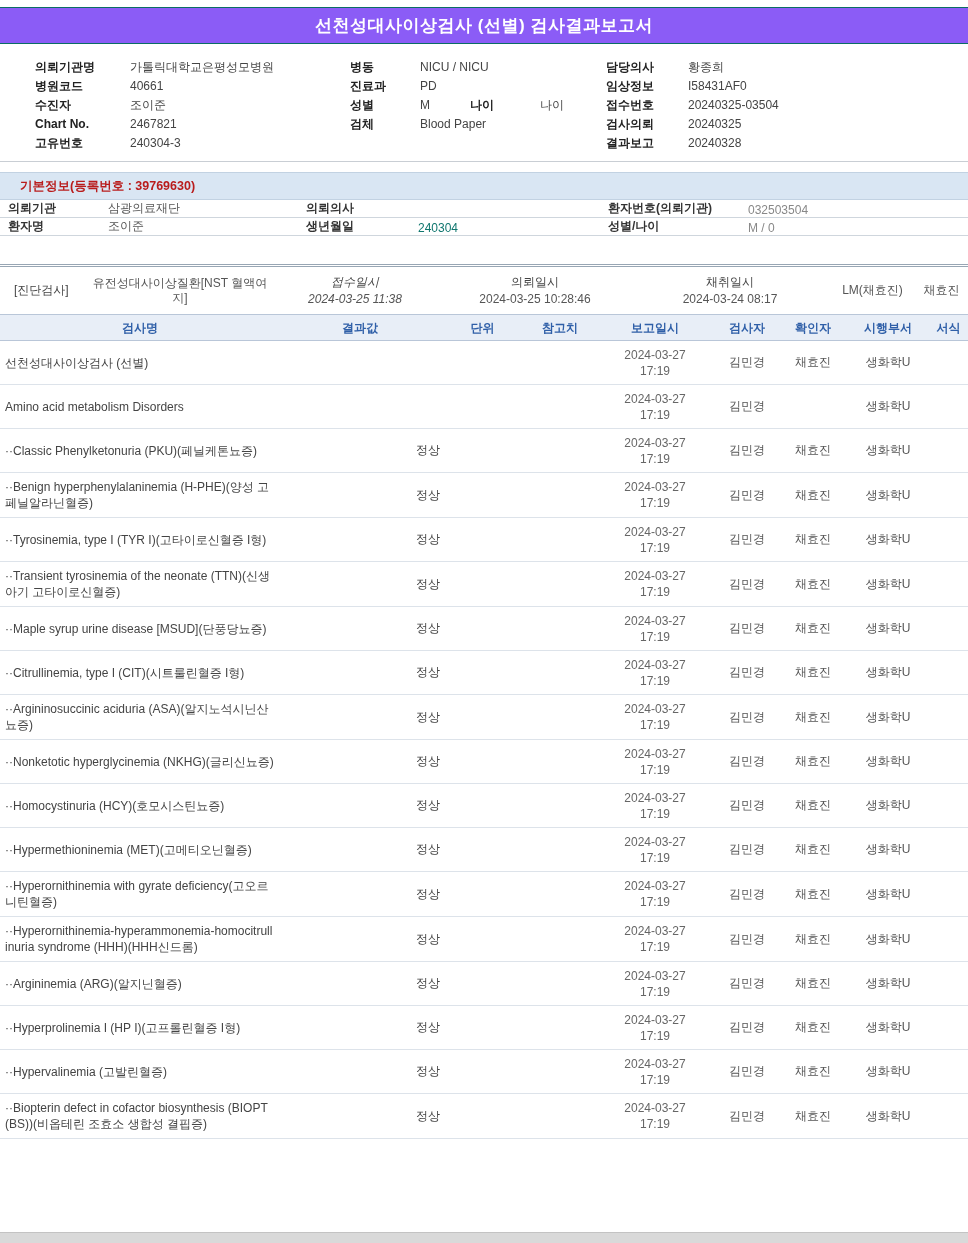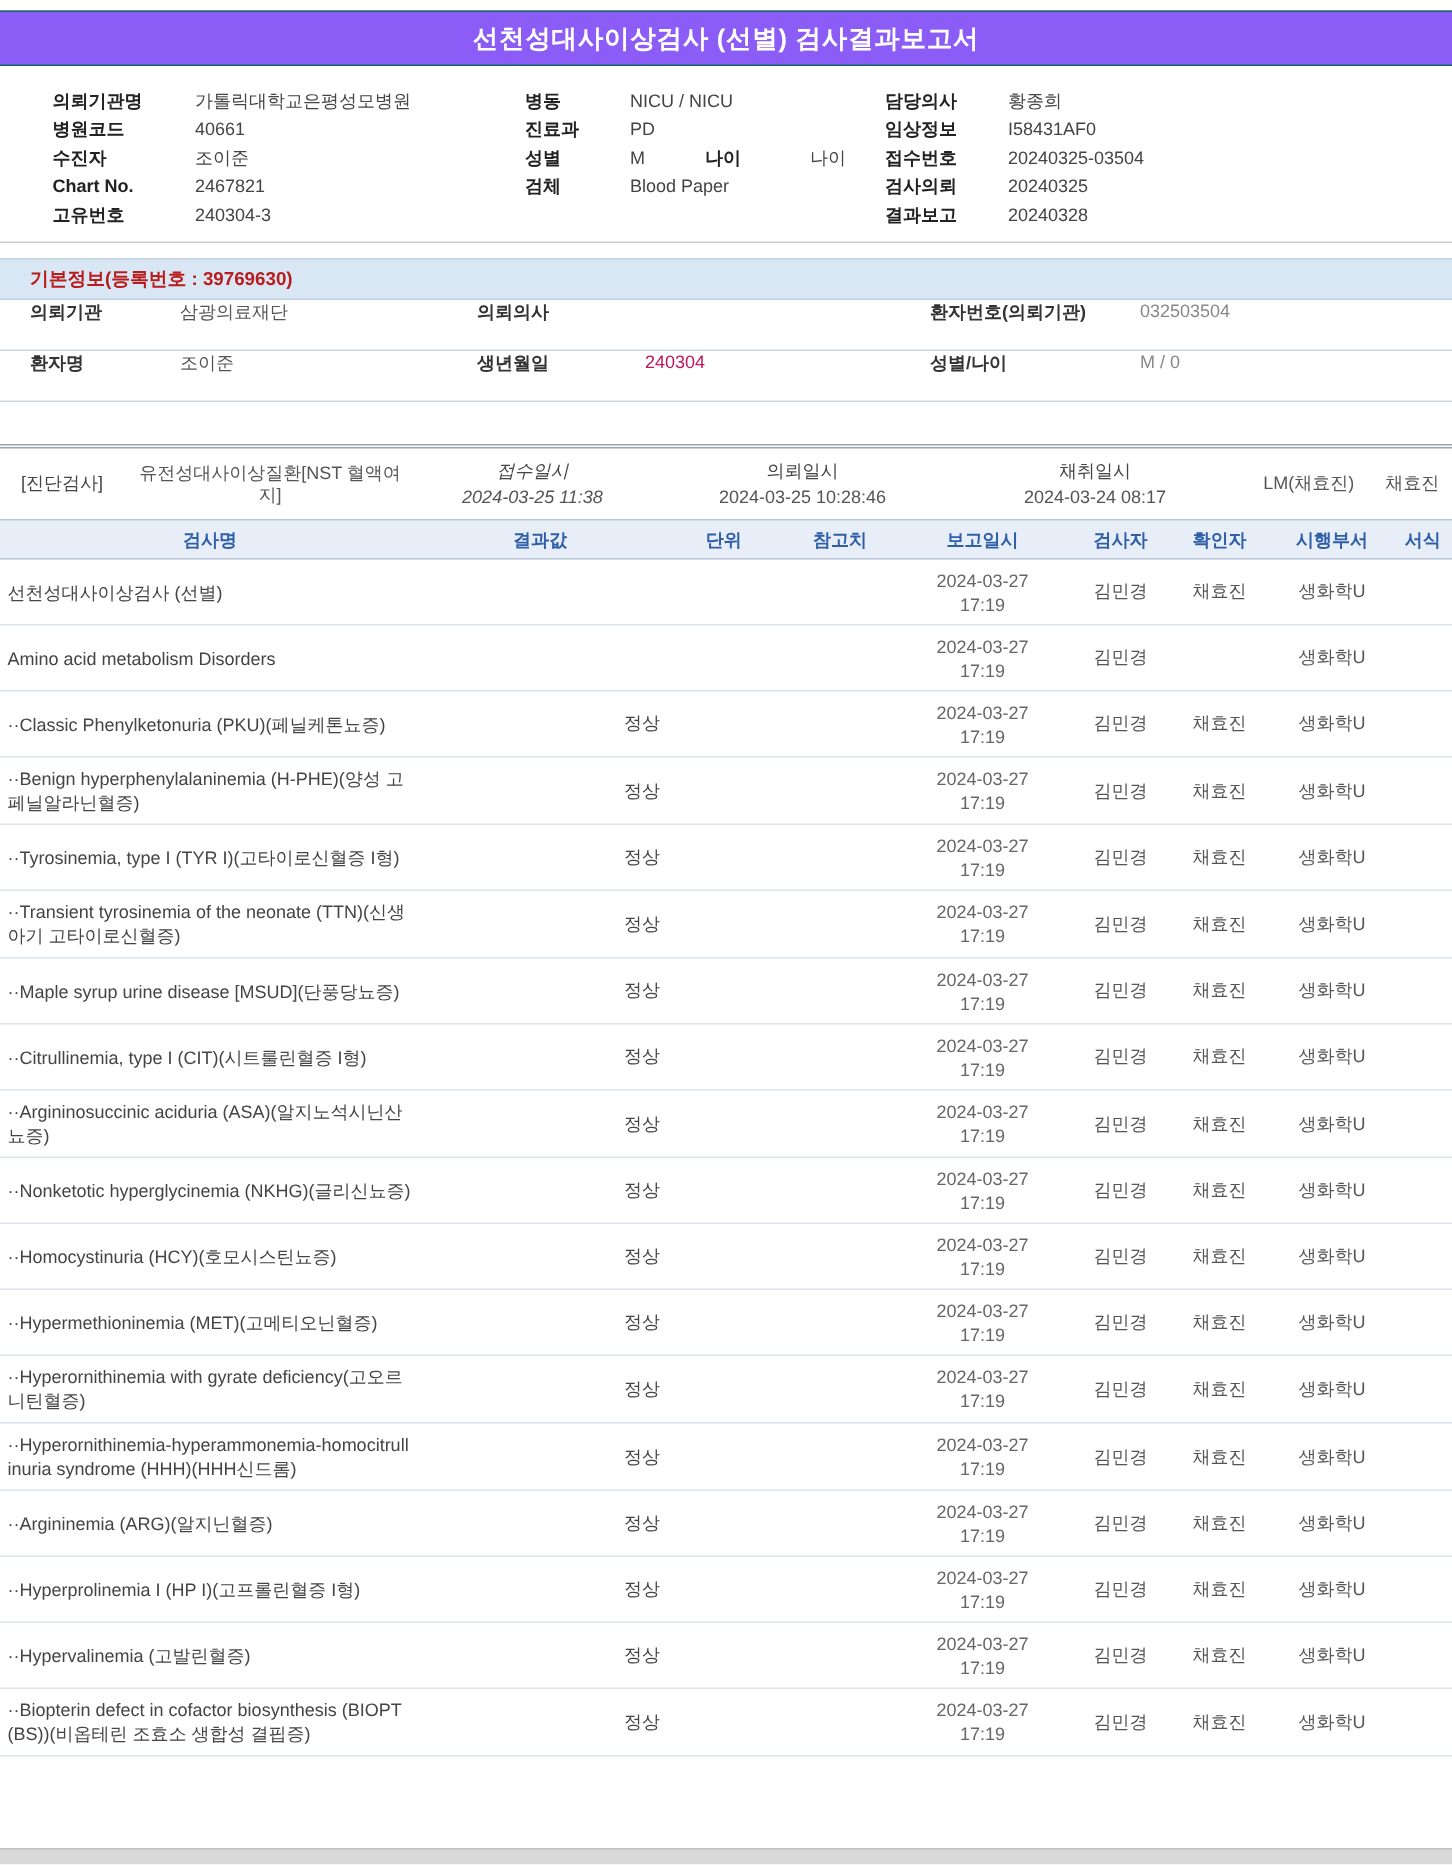--- a/index.html
+++ b/index.html
@@ -11,42 +11,42 @@
   }
 
   
   .titlebar { margin-top:7px; height:37px; background:#8b5cf6; border-top:1px solid #0b6d63; border-bottom:1px solid #0b6d63; }
   .titlebar h1 { margin:0; text-align:center; line-height:35px; font-size:17px; font-weight:bold; color:#ffffff; letter-spacing:0.5px; }
 
   
   .patient-header { display:flex; padding:14px 0 6px 35px; }
   .ph-col1 { width:315px; }
   .ph-col2 { width:240px; }
-  .ph-col3 { flex:1; }
+  .ph-col3 { flex:1;margin-left:16px; }
   .ph-row { display:flex; line-height:19px; white-space:nowrap; }
   .ph-label { font-weight:bold; color:#222; flex:none; }
   .ph-value { color:#444; }
   .ph-col1 .ph-label { width:95px; }
   .ph-col2 .ph-label { width:70px; }
   .ph-col2 .ph-value.v-main { min-width:50px; }
   .ph-label2 { width:58px; }
   .ph-col3 .ph-label { width:82px; }
 
   .hr1 { border-top:1px solid #c9ced4; margin-top:2px; }
 
   
   .section-band {
     margin-top:10px; height:28px; line-height:27px; background:#d9e6f3;
     border-top:1px solid #c2d2e2; border-bottom:1px solid #c2d2e2;
     padding-left:20px; color:#b91c1c; font-weight:bold; font-size:12.5px;
   }
-  .bi-row { display:flex; height:34px; align-items:flex-start; border-bottom:1px solid #cfd6dd; padding-left:20px; }
+  .bi-row { display:flex; height:18px; align-items:flex-end; border-bottom:1px solid #cfd6dd; padding-left:8px; }
   .bi-label { font-weight:bold; color:#333; flex:none; }
   .bi-c1 { width:100px; } .bi-v1 { width:198px; color:#555; }
-  .bi-c2 { width:112px; } .bi-v2 { width:190px; color:#be185d; }
+  .bi-c2 { width:112px; } .bi-v2 { width:190px; color:#0f766e; }
   .bi-c3 { width:140px; } .bi-v3 { flex:1; color:#888; }
 
   
   .diag { margin-top:28px; border-top:3px double #98a6b4; display:flex; align-items:center; min-height:50px; padding:5px 0; }
   .diag-tag { width:90px; padding-left:14px; color:#444; flex:none; }
   .diag-group { width:180px; text-align:center; color:#555; line-height:15px; flex:none; }
   .diag-dts { display:flex; flex:none; }
   .diag-dt { text-align:center; line-height:17px; }
   .diag-dt:nth-child(1) { width:170px;font-style:italic; }
   .diag-dt:nth-child(2) { width:190px; }

